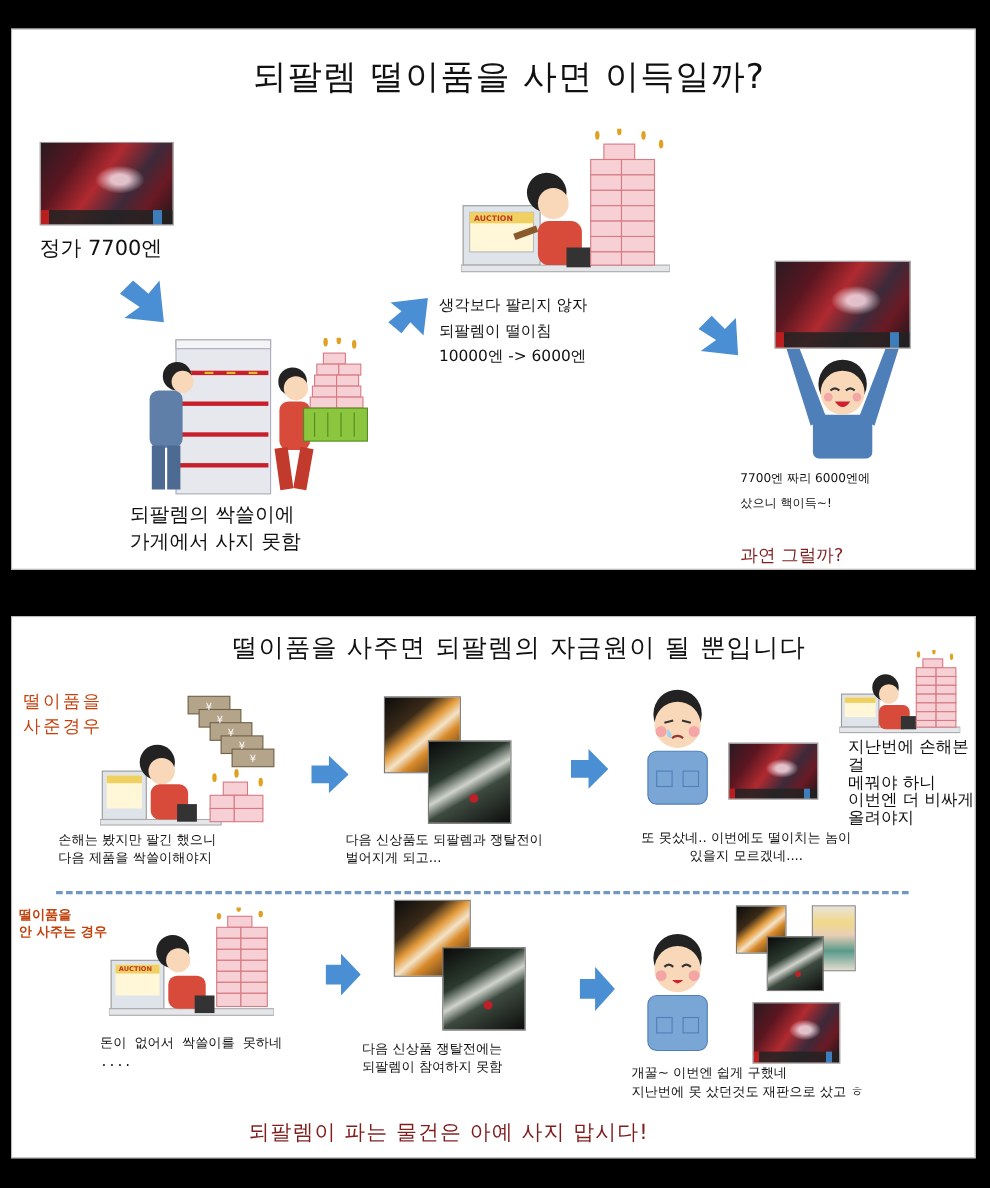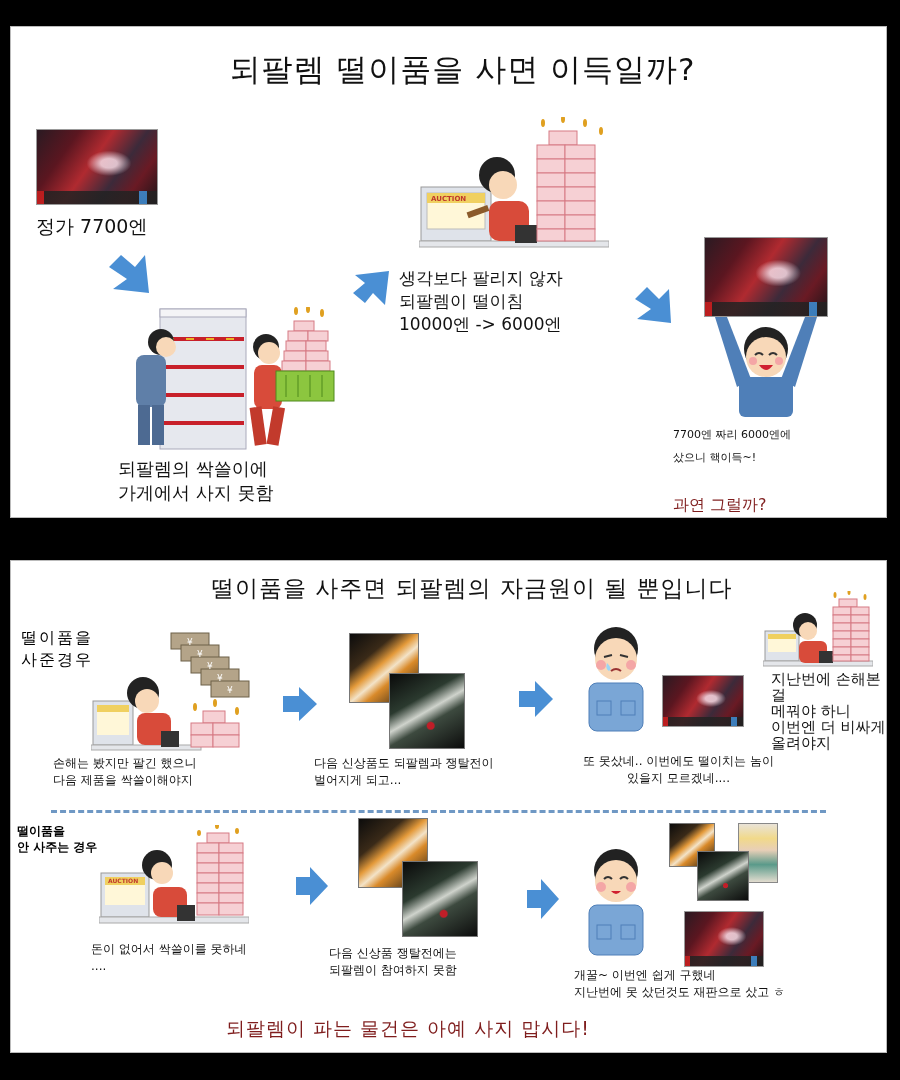--- a/index.html
+++ b/index.html
@@ -7,21 +7,21 @@
   body { position: relative; font-family: "DejaVu Sans", "Liberation Sans", sans-serif; color: #111; }
   .panel { position: absolute; left: 10px; width: 877px; background: #fff; border: 1px solid #bbb; }
   #panel1 { top: 26px; height: 492px; }
   #panel2 { top: 560px; height: 493px; }
   .abs { position: absolute; }
   .title1 { left: 0; width: 100%; top: 22px; text-align: center; font-size: 31px; letter-spacing: 1px; padding-left: 28px; }
   .title2 { left: 200px; top: 12px; font-size: 23px; letter-spacing: 1px; }
   .cap { font-size: 17px; line-height: 23px; white-space: pre-line; }
   .cap-sm { font-size: 12px; line-height: 17px; white-space: pre-line; }
   .red { color: #7f1d1d; }
-  .purple { color: #000000; }
+  .purple { color: #c2410c; }
 
   
   .boxart { position: absolute; border: 1px solid #999;
     background:
       radial-gradient(ellipse at 60% 45%, rgba(255,230,240,0.8) 0 8%, transparent 22%),
       linear-gradient(125deg, #2a1a22 0%, #5b1620 25%, #b02a30 45%, #3c2a3a 65%, #6a1a24 80%, #1c1418 100%);
     overflow: hidden; }
   .boxart::after { content: ""; position: absolute; left: 0; right: 0; bottom: 0; height: 18%;
     background: linear-gradient(90deg, #c81e1e 0 6%, #222 6% 85%, #3b8fd6 85% 92%, #222 92%); opacity: .85; }
 
@@ -150,21 +150,21 @@
           <rect x="146" y="112" width="30" height="12"></rect>
       </g>
       <g fill="#e0a020">
           <ellipse cx="124" cy="6" rx="2" ry="4"></ellipse>
           <ellipse cx="144" cy="2" rx="2" ry="4"></ellipse>
           <ellipse cx="166" cy="6" rx="2" ry="4"></ellipse>
           <ellipse cx="182" cy="14" rx="2" ry="4"></ellipse>
         </g>
     </svg>
   </div>
-  <div class="abs cap" style="left:388px; top:240px; font-size:17px; line-height:23px;">생각보다 팔리지 않자
+  <div class="abs cap" style="left:388px; top:240px; font-size:14px; line-height:23px;">생각보다 팔리지 않자
 되팔렘이 떨이침
 10000엔 -&gt; 6000엔</div>
 
   <div class="arrow" style="left:622px; top:258px; width:40px; height:40px;">
     <svg viewBox="0 0 40 40">
         <polygon points="2,14 14,2 26,14 36,4 38,38 4,34 18,24" fill="#4a8fd4"></polygon>
       </svg>
   </div>
 
   <div class="boxart" style="left:693px; top:210px; width:124px; height:80px;"></div>
@@ -340,21 +340,21 @@
         <rect x="98" y="78" width="22" height="12"></rect>
           <rect x="120" y="78" width="24" height="12"></rect>
       </g>
       <g fill="#e0a020">
           <ellipse cx="100" cy="8" rx="2" ry="3"></ellipse>
           <ellipse cx="118" cy="1" rx="2" ry="3"></ellipse>
           <ellipse cx="138" cy="6" rx="2" ry="3"></ellipse>
         </g>
     </svg>
   </div>
-  <div class="abs cap-sm" style="left:80px; top:380px;">돈이 없어서 싹쓸이를 못하네
+  <div class="abs cap-sm" style="left:80px; top:380px;font-family:Liberation Mono, monospace;">돈이 없어서 싹쓸이를 못하네
 ....</div>
 
   <div class="arrow" style="left:285px; top:306px; width:32px; height:38px;">
     <svg viewBox="0 0 32 38">
         <polygon points="0,10 14,10 14,0 32,19 14,38 14,28 0,28" fill="#4a8fd4"></polygon>
       </svg>
   </div>
 
   <div class="photo-orange" style="left:347px; top:257px; width:70px; height:70px;"></div>
   <div class="photo-dark" style="left:391px; top:300px; width:76px; height:76px;"></div>

